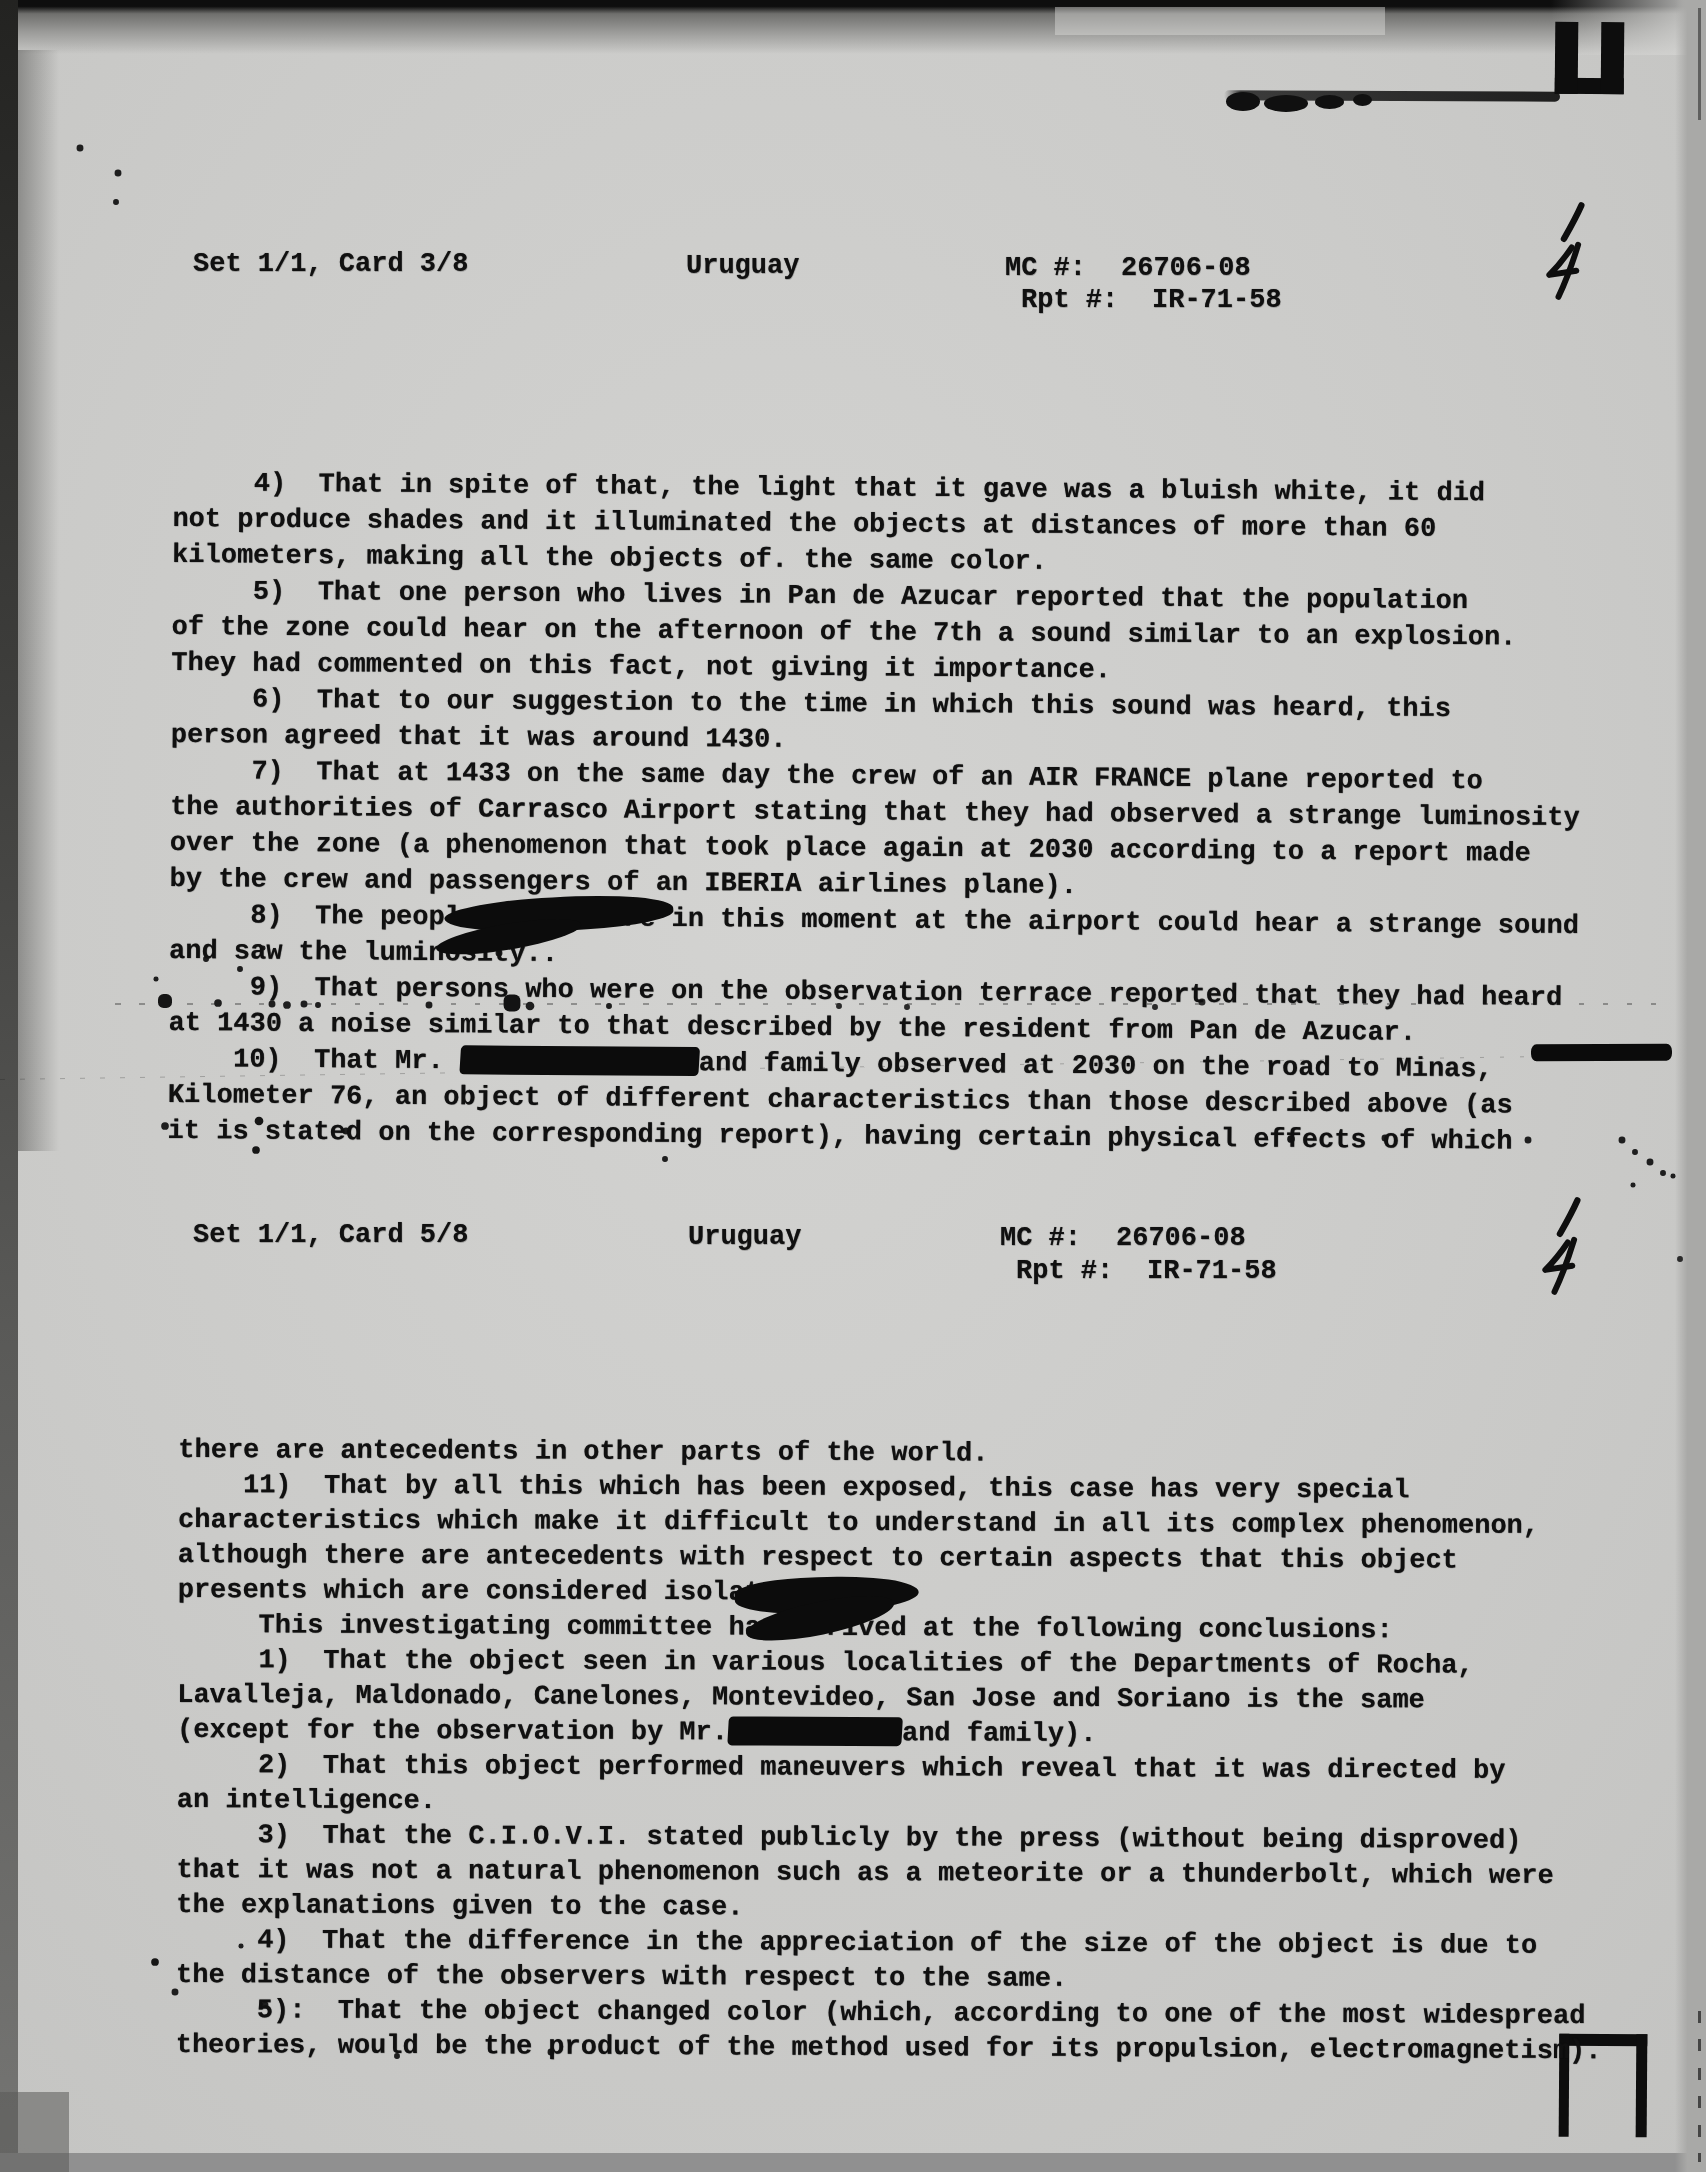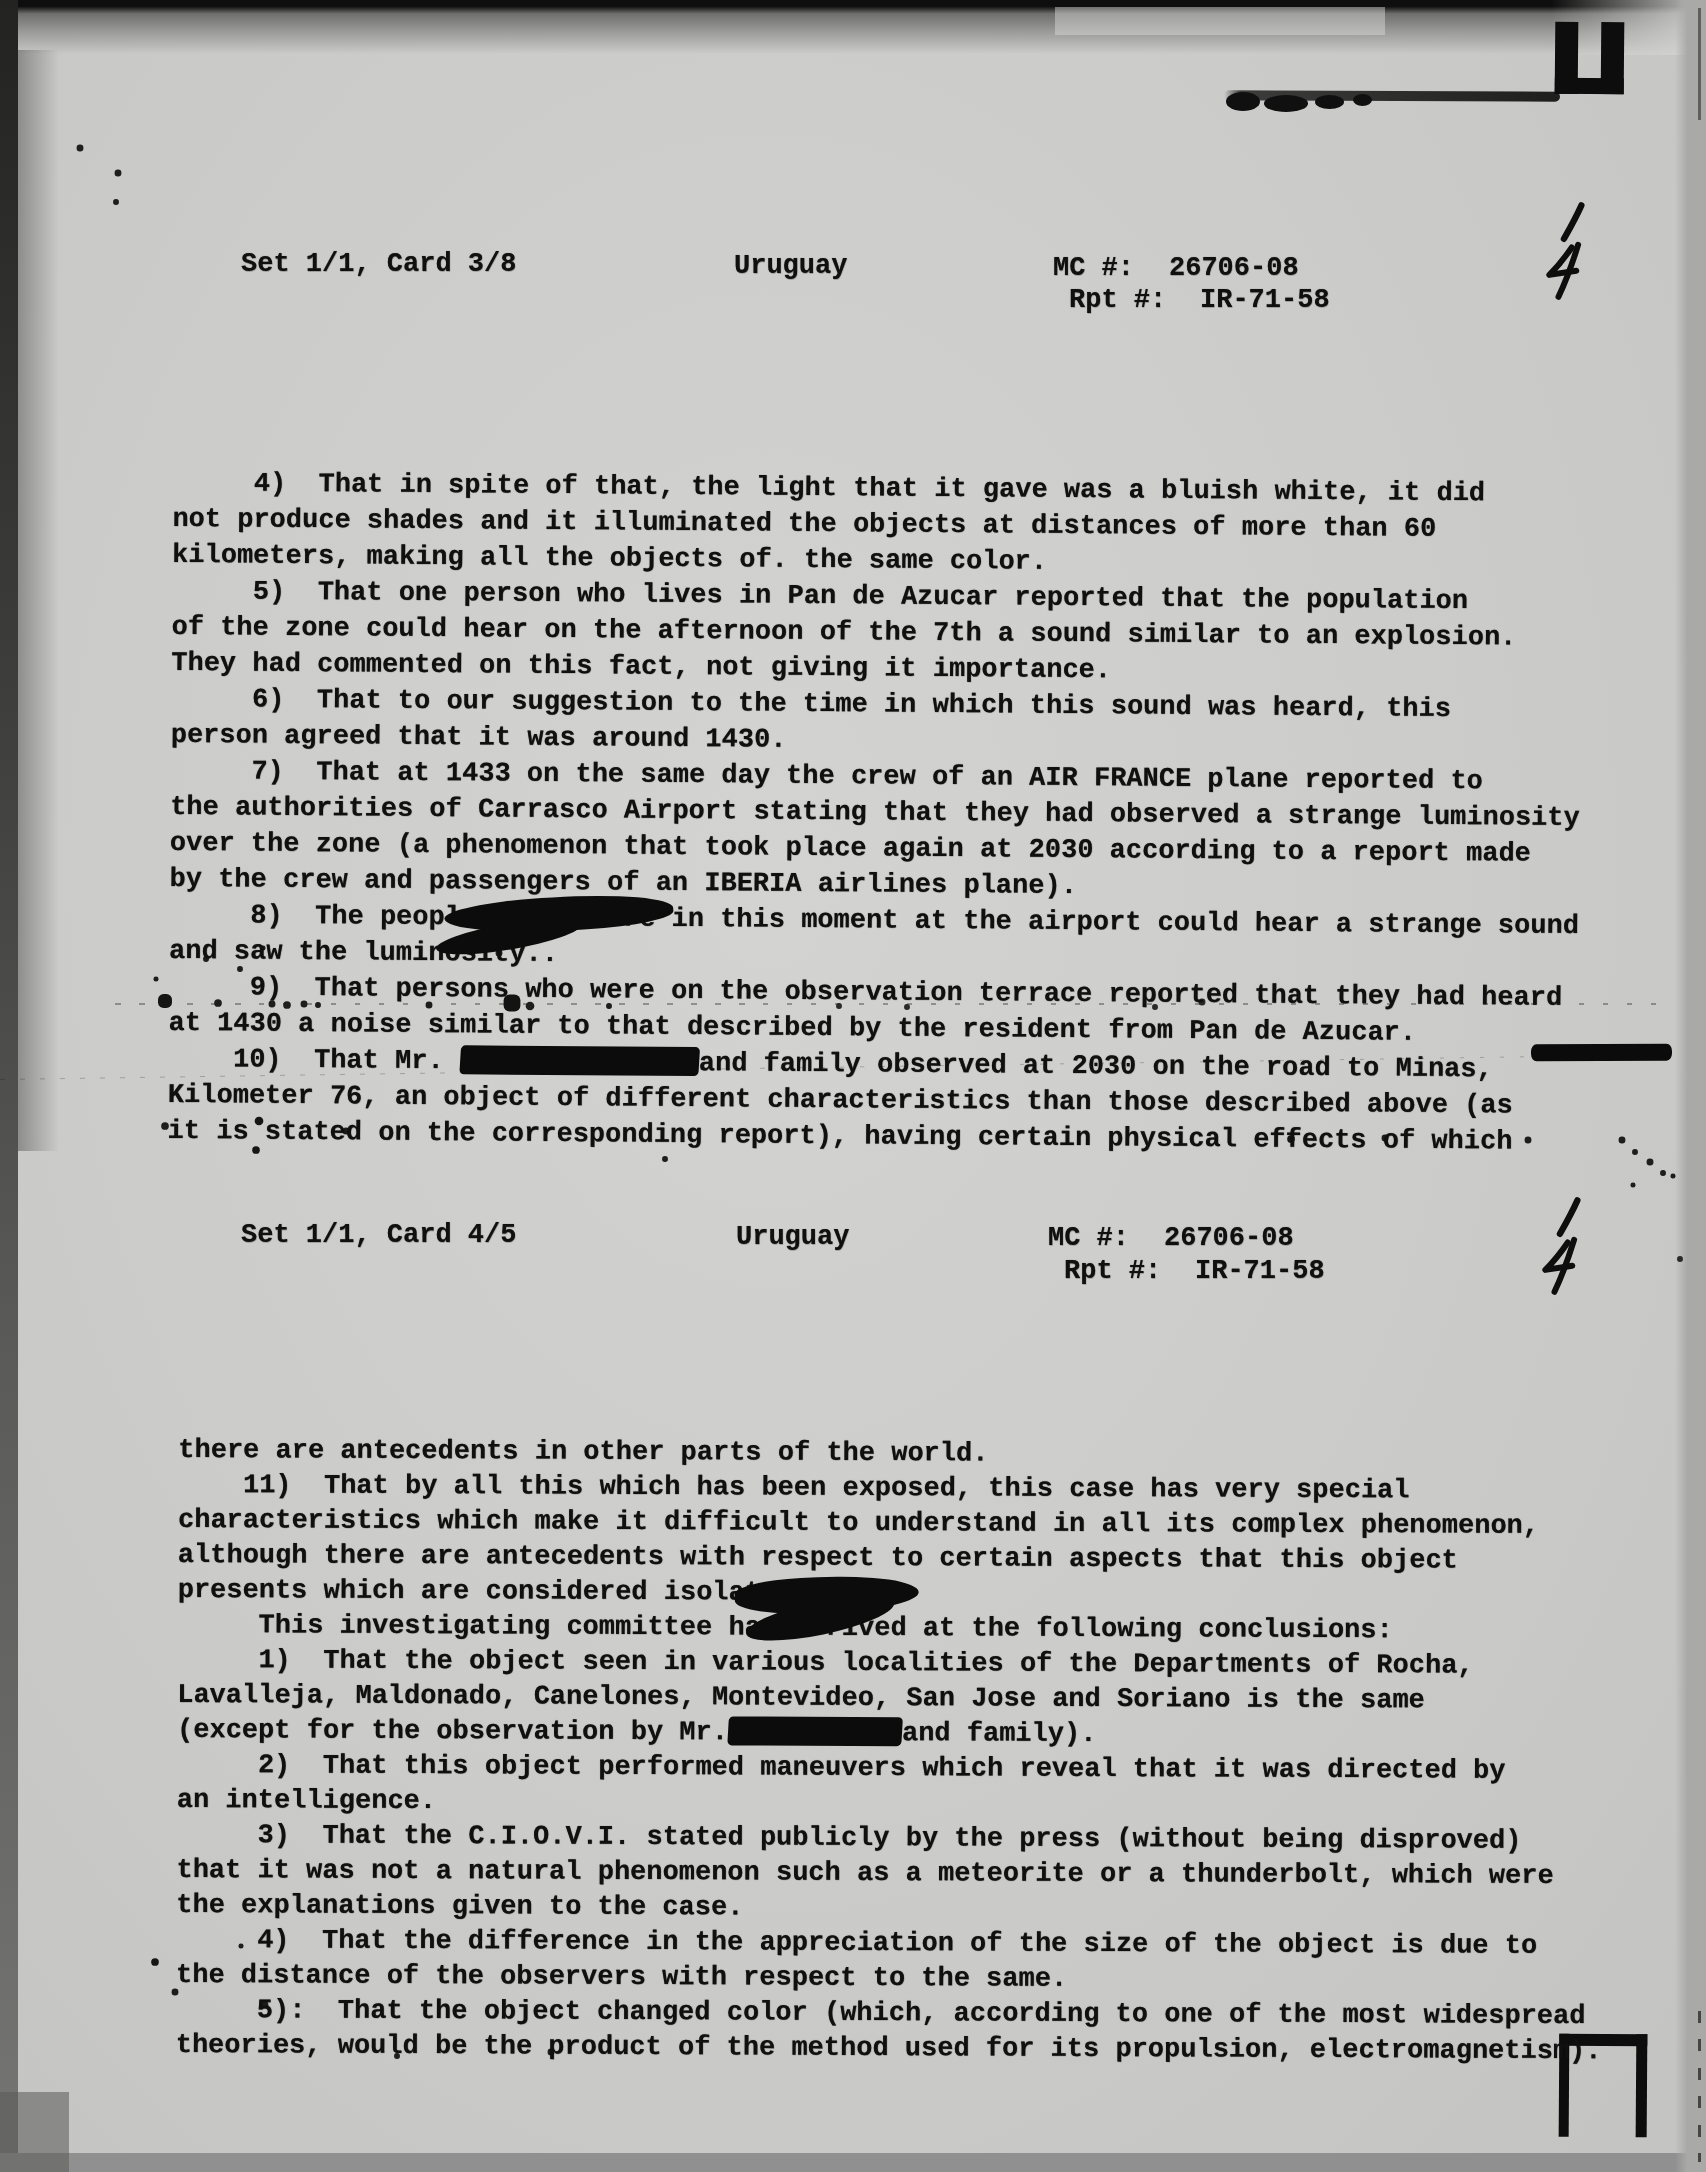--- a/index.html
+++ b/index.html
@@ -62,21 +62,21 @@
       257px 1119px 0 2.3px #161616,163px 1124px 0 1.8px #1e1e1e,344px 1129px 0 1.4px #1e1e1e,
       254px 1148px 0 1.8px #161616,663px 1157px 0 0.9px #1e1e1e,
       1289px 1137px 0 1.8px #161616,1383px 1136px 0 1.4px #1e1e1e,1526px 1138px 0 1.4px #1e1e1e,
       1620px 1138px 0 1.4px #1e1e1e,
       1633px 1150px 0 0.9px #1e1e1e,1648px 1160px 0 1.4px #1e1e1e,1661px 1171px 0 0.9px #1e1e1e,
       1631px 1183px 0 0.5px #1e1e1e,1671px 1174px 0 0.5px #1e1e1e,1678px 1257px 0 0.9px #2a2a2a,
       153px 1960px 0 1.8px #161616,173px 1990px 0 1.4px #1e1e1e,263px 2003px 0 1.4px #1e1e1e,
       239px 1944px 0 0.5px #1e1e1e,549px 2050px 0 1.4px #1e1e1e,395px 2054px 0 0.9px #1e1e1e;}
   
   .hdr{position:absolute;font-size:27px;white-space:pre;
-    text-shadow:0 0 0.9px rgba(20,20,20,.55),0.5px 0.5px 0 rgba(20,20,20,.2);margin-left:48px;}
+    text-shadow:0 0 0.9px rgba(20,20,20,.55),0.5px 0.5px 0 rgba(20,20,20,.2);}
   .card-text{position:absolute;font-size:27px;white-space:pre;transform-origin:0 0;
     text-shadow:0 0 0.9px rgba(20,20,20,.55),0.5px 0.5px 0 rgba(20,20,20,.2);}
   .card1 .card-text,.card-text.c1{left:174px;top:321px;line-height:36px;transform:rotate(.45deg);}
   .card-text.c2{left:179px;top:1293px;line-height:35px;transform:rotate(.25deg);}
   .tline{height:inherit;}
   .redact{display:inline-block;height:29px;background:#0c0c0c;border-radius:4.6px;
     vertical-align:-5.5px;transform:skewX(-3deg);}
   .redact-1{width:239px;}
   .redact-2{width:174px;}
   .blob{position:absolute;background:#0c0c0c;}
@@ -128,21 +128,21 @@
       <path d="M90 106 C 79 142, 61 190, 47 220" stroke="#0e0e0e" stroke-width="13" fill="none" stroke-linecap="round"></path>
     </svg>
 
     <div class="card-text c1">
       <div class="blob blob-a1"></div>
       <div class="blob blob-a2"></div>
     <div class="tline">     4)  That in spite of that, the light that it gave was a bluish white, it did</div><div class="tline">not produce shades and it illuminated the objects at distances of more than 60</div><div class="tline">kilometers, making all the objects of. the same color.</div><div class="tline">     5)  That one person who lives in Pan de Azucar reported that the population</div><div class="tline">of the zone could hear on the afternoon of the 7th a sound similar to an explosion.</div><div class="tline">They had commented on this fact, not giving it importance.</div><div class="tline">     6)  That to our suggestion to the time in which this sound was heard, this</div><div class="tline">person agreed that it was around 1430.</div><div class="tline">     7)  That at 1433 on the same day the crew of an AIR FRANCE plane reported to</div><div class="tline">the authorities of Carrasco Airport stating that they had observed a strange luminosity</div><div class="tline">over the zone (a phenomenon that took place again at 2030 according to a report made</div><div class="tline">by the crew and passengers of an IBERIA airlines plane).</div><div class="tline">     8)  The people which were in this moment at the airport could hear a strange sound</div><div class="tline">and saw the luminosity..</div><div class="tline">     9)  That persons who were on the observation terrace reported that they had heard</div><div class="tline">at 1430 a noise similar to that described by the resident from Pan de Azucar.</div><div class="tline">    10)  That Mr. <span class="redact redact-1"></span>and family observed at 2030 on the road to Minas,</div><div class="tline">Kilometer 76, an object of different characteristics than those described above (as</div><div class="tline">it is stated on the corresponding report), having certain physical effects of which</div></div>
   </section>
 
   <section>
-    <span class="hdr" style="left:193px;top:1220px;">Set 1/1, Card 4/5</span>
+    <span class="hdr" style="left:193px;top:1220px;">Set 1/1, Card 5/8</span>
     <span class="hdr" style="left:688px;top:1222px;">Uruguay</span>
     <span class="hdr" style="left:1000px;top:1223px;">MC #:</span>
     <span class="hdr" style="left:1116px;top:1223px;">26706-08</span>
     <span class="hdr" style="left:1016px;top:1256px;">Rpt #:</span>
     <span class="hdr" style="left:1147px;top:1256px;">IR-71-58</span>
 
     <svg class="pagemark" style="left:1533px;top:1191px;" width="64" height="108" viewBox="0 0 140 235">
       <path d="M97 20 C 89 38, 72 70, 59 93" stroke="#0e0e0e" stroke-width="14" fill="none" stroke-linecap="round"></path>
       <path d="M76 112 C 61 134, 41 158, 27 172 L 86 163" stroke="#0e0e0e" stroke-width="13" fill="none" stroke-linecap="round" stroke-linejoin="round"></path>
       <path d="M90 106 C 79 142, 61 190, 47 220" stroke="#0e0e0e" stroke-width="13" fill="none" stroke-linecap="round"></path>

